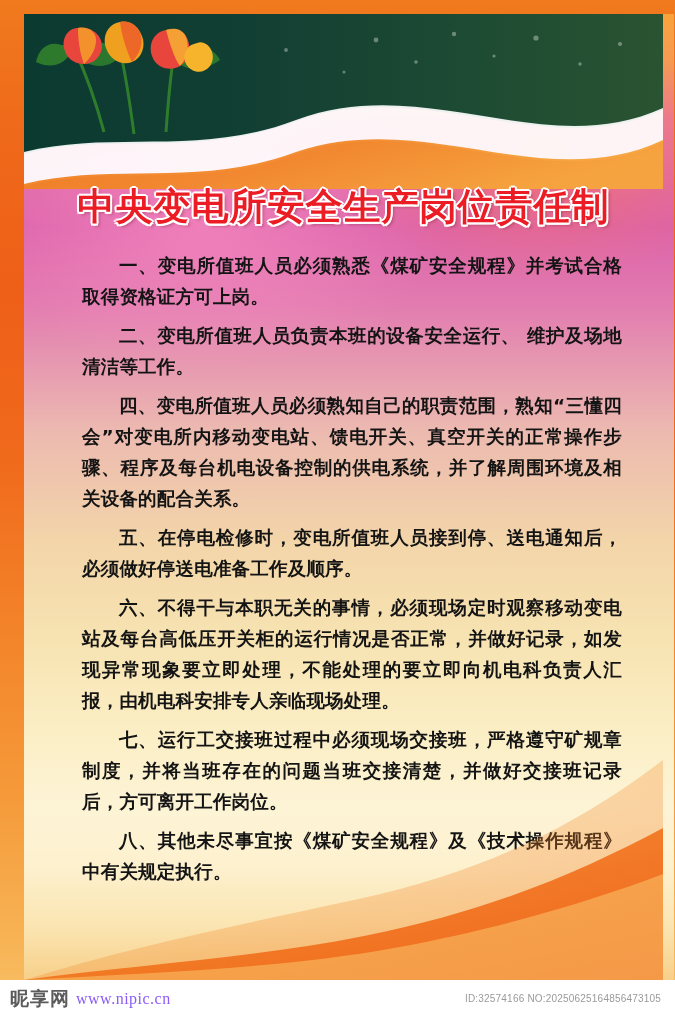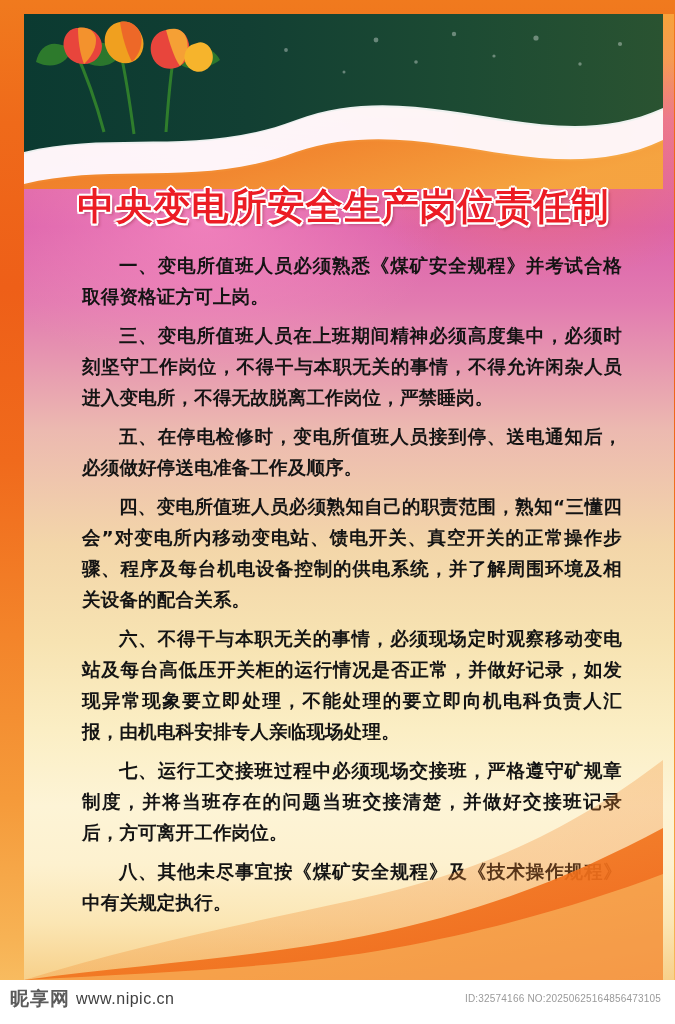--- a/index.html
+++ b/index.html
@@ -164,23 +164,23 @@
     gap: 6px;
   }
   .logo-cn {
     font-family: "DejaVu Sans", sans-serif;
     font-size: 19px;
     font-weight: bold;
     color: #5b5b5b;
     letter-spacing: 1px;
   }
   .logo-url {
-    font-family: Liberation Sans, sans-serif;
+    font-family: Liberation Serif, serif;
     font-size: 16px;
-    color: #404040;
+    color: #8b5cf6;
     letter-spacing: 0.5px;
   }
   .footer-id {
     position: absolute;
     right: 14px;
     top: 13px;
     font-family: "Liberation Sans", sans-serif;
     font-size: 10px;
     color: #9a9a9a;
     letter-spacing: 0.2px;
@@ -251,23 +251,23 @@
           <path d="M132,16 C136,30 140,44 146,52 C154,44 156,30 151,21 C146,14 139,14 132,16 Z" fill="#f7b733" opacity="0.8"></path>
           <path d="M160,30 C152,32 148,42 152,50 C158,60 170,60 176,52 C182,44 178,32 170,29 C166,27 163,29 160,30 Z" fill="#f6b42c"></path>
         </g>
       </svg>
     </div>
 
     <div class="title">中央变电所安全生产岗位责任制</div>
 
     <div class="body-text">
       <p class="para">一、变电所值班人员必须熟悉《煤矿安全规程》并考试合格取得资格证方可上岗。</p>
-      <p class="para">三、变电所值班人员在上班期间精神必须高度集中，必须时刻坚守工作岗位，不得干与本职无关的事情，不得允许闲杂人员进入变电所，不得无故脱离工作岗位，严禁睡岗。</p>
+      <p class="para">二、变电所值班人员负责本班的设备安全运行、 维护及场地清洁等工作。</p>
+      <p class="para">四、变电所值班人员必须熟知自己的职责范围，熟知“三懂四会”对变电所内移动变电站、馈电开关、真空开关的正常操作步骤、程序及每台机电设备控制的供电系统，并了解周围环境及相关设备的配合关系。</p>
       <p class="para">五、在停电检修时，变电所值班人员接到停、送电通知后，必须做好停送电准备工作及顺序。</p>
-      <p class="para">四、变电所值班人员必须熟知自己的职责范围，熟知“三懂四会”对变电所内移动变电站、馈电开关、真空开关的正常操作步骤、程序及每台机电设备控制的供电系统，并了解周围环境及相关设备的配合关系。</p>
       <p class="para">六、不得干与本职无关的事情，必须现场定时观察移动变电站及每台高低压开关柜的运行情况是否正常，并做好记录，如发现异常现象要立即处理，不能处理的要立即向机电科负责人汇报，由机电科安排专人亲临现场处理。</p>
       <p class="para">七、运行工交接班过程中必须现场交接班，严格遵守矿规章制度，并将当班存在的问题当班交接清楚，并做好交接班记录后，方可离开工作岗位。</p>
       <p class="para">八、其他未尽事宜按《煤矿安全规程》及《技术操作规程》中有关规定执行。</p>
     </div>
 
     <div class="bottom-waves">
       <svg width="639" height="230" viewBox="0 0 639 230" xmlns="http://www.w3.org/2000/svg">
         <defs>
           <linearGradient id="w1" x1="0" y1="0" x2="1" y2="1">
             <stop offset="0%" stop-color="#f6a93c" stop-opacity="0.55"></stop>

